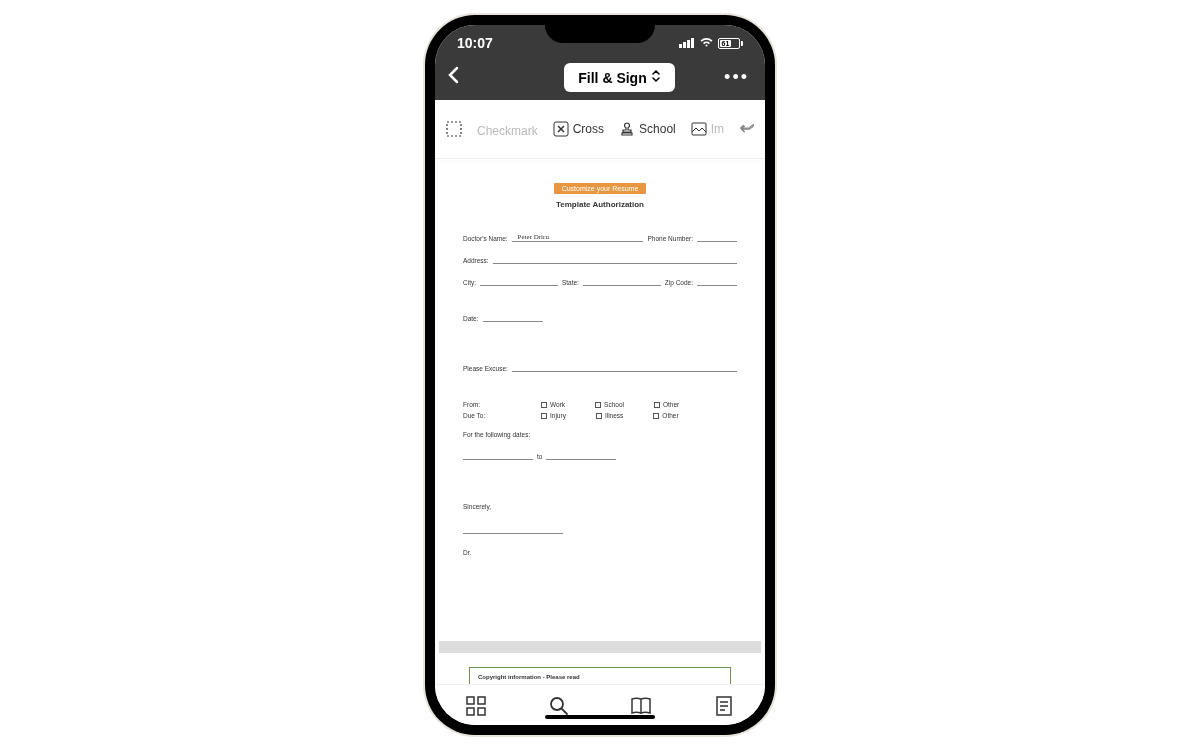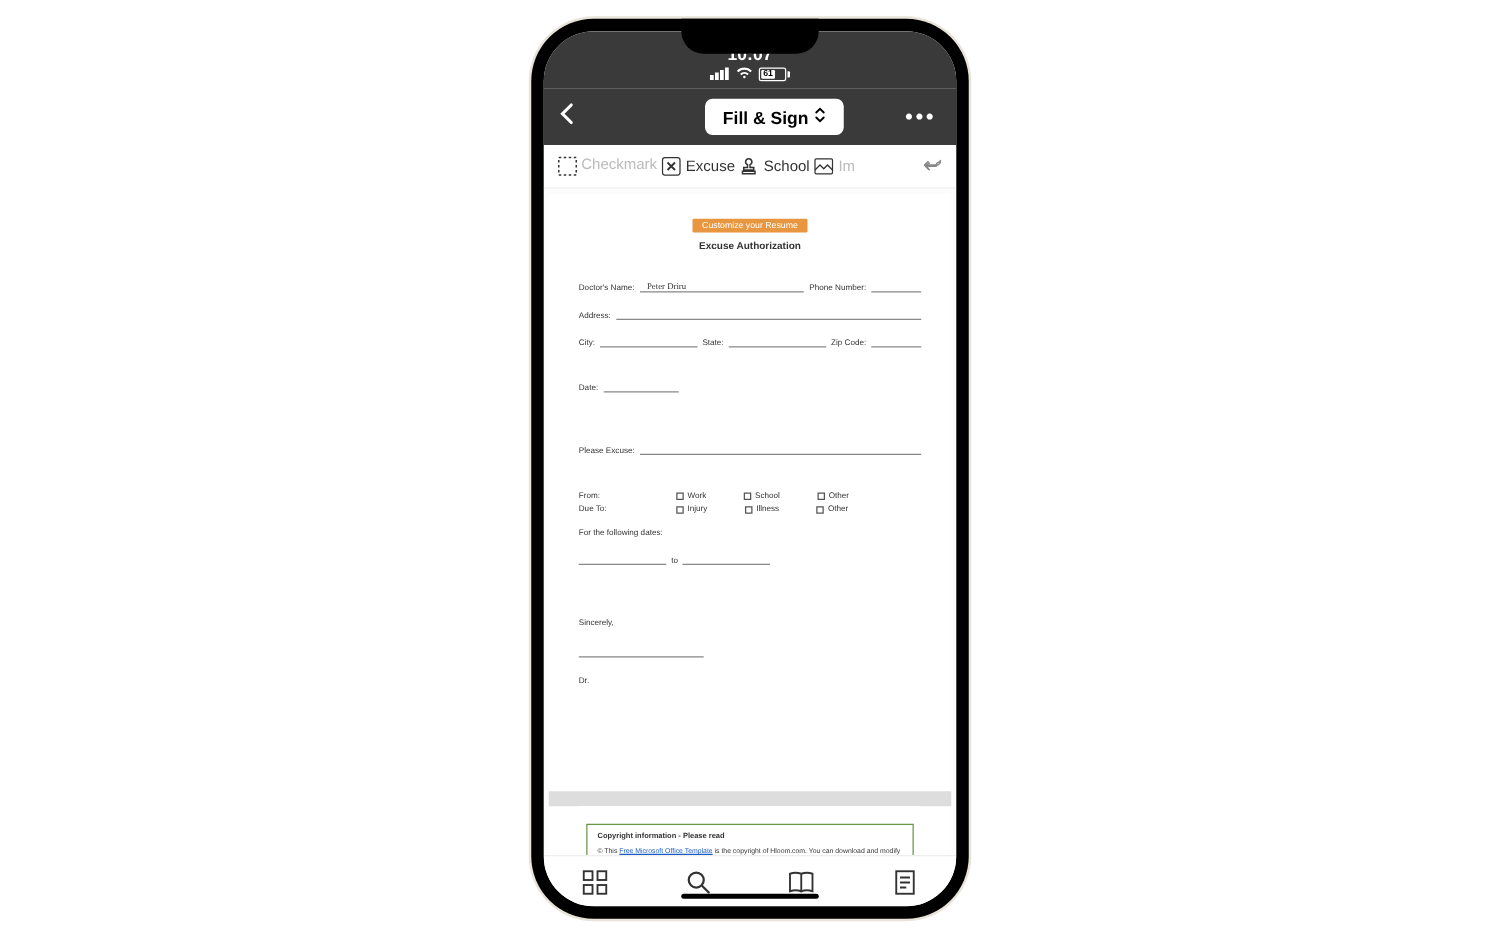--- a/index.html
+++ b/index.html
@@ -44,21 +44,20 @@
   }
   .status-bar {
     background: #3a3a3a;
     color: #fff;
     display: flex;
     justify-content: space-between;
     align-items: center;
     padding: 10px 22px 4px 22px;
     font-size: 14px;
     font-weight: 600;
-    flex-direction: column;
   }
   .status-right { display: flex; align-items: center; gap: 4px; }
   .header {
     background: #3a3a3a;
     color: #fff;
     display: flex;
     align-items: center;
     padding: 8px 12px;
     position: relative;
     gap: 27px;
@@ -74,23 +73,23 @@
     margin: 0 auto;
     display: flex;
     align-items: center;
     gap: 4px;
   }
   .more-btn { position: absolute; right: 16px; color: #fff; font-size: 18px; letter-spacing: 2px; }
   .toolbar {
     background: #fff;
     border-bottom: 1px solid #eee;
     display: flex;
-    align-items: flex-start;
-    padding: 8px 10px;
-    gap: 2px;
+    align-items: flex-end;
+    padding: 20px 10px;
+    gap: 14px;
     font-size: 12px;
     color: #333;
     overflow: hidden;
   }
   .tool { display: flex; align-items: center; gap: 3px; white-space: nowrap; }
   .tool.faded { color: #bbb; }
   .tool-icon { width: 18px; height: 18px; display: inline-flex; align-items: center; justify-content: center; }
   .undo { margin-left: auto; }
   .content {
     flex: 1;
@@ -224,21 +223,21 @@
       <span class="tool faded">
         <span>Checkmark</span>
       </span>
       <span class="tool">
         <span class="tool-icon">
             <svg width="16" height="16" viewBox="0 0 16 16">
               <rect x="1" y="1" width="14" height="14" stroke="#333" fill="none" rx="2"></rect>
               <path d="M5 5l6 6M11 5l-6 6" stroke="#333" stroke-width="1.5"></path>
             </svg>
           </span>
-        <span>Excuse</span>
+        <span>Cross</span>
       </span>
       <span class="tool">
         <span class="tool-icon">
             <svg width="16" height="16" viewBox="0 0 16 16">
               <path d="M8 2a2.5 2.5 0 00-1 4.8V9H4v2h8V9H9V6.8A2.5 2.5 0 008 2zM3 12h10v2H3z" fill="none" stroke="#333" stroke-width="1.2"></path>
             </svg>
           </span>
         <span>School</span>
       </span>
       <span class="tool faded">
@@ -256,21 +255,21 @@
               <path d="M4 8h9a4 4 0 010 0 4 4 0 014-4M4 8l3-3M4 8l3 3" stroke="#888" stroke-width="1.5" fill="none" stroke-linecap="round"></path>
               <path d="M3 7 L6 4 M3 7 L6 10 M3 7 H13 a4 4 0 0 0 4 -4" stroke="#888" stroke-width="1.5" fill="none" stroke-linecap="round" stroke-linejoin="round"></path>
             </svg>
           </span>
       </span>
     </div>
 
     <div class="content">
       <div class="page">
         <span class="orange-btn">Customize your Resume</span>
-        <div class="doc-title">Excuse Authorization</div>
+        <div class="doc-title">Template Authorization</div>
         <div class="section-gap"></div>
 
         <div class="form-row">
           <span class="form-label">Doctor's Name:</span>
           <span class="form-line">
               <span class="filled">Peter  Driru</span>
             </span>
           <span class="form-label">Phone Number:</span>
           <span class="form-line" style="max-width:40px"></span>
         </div>

